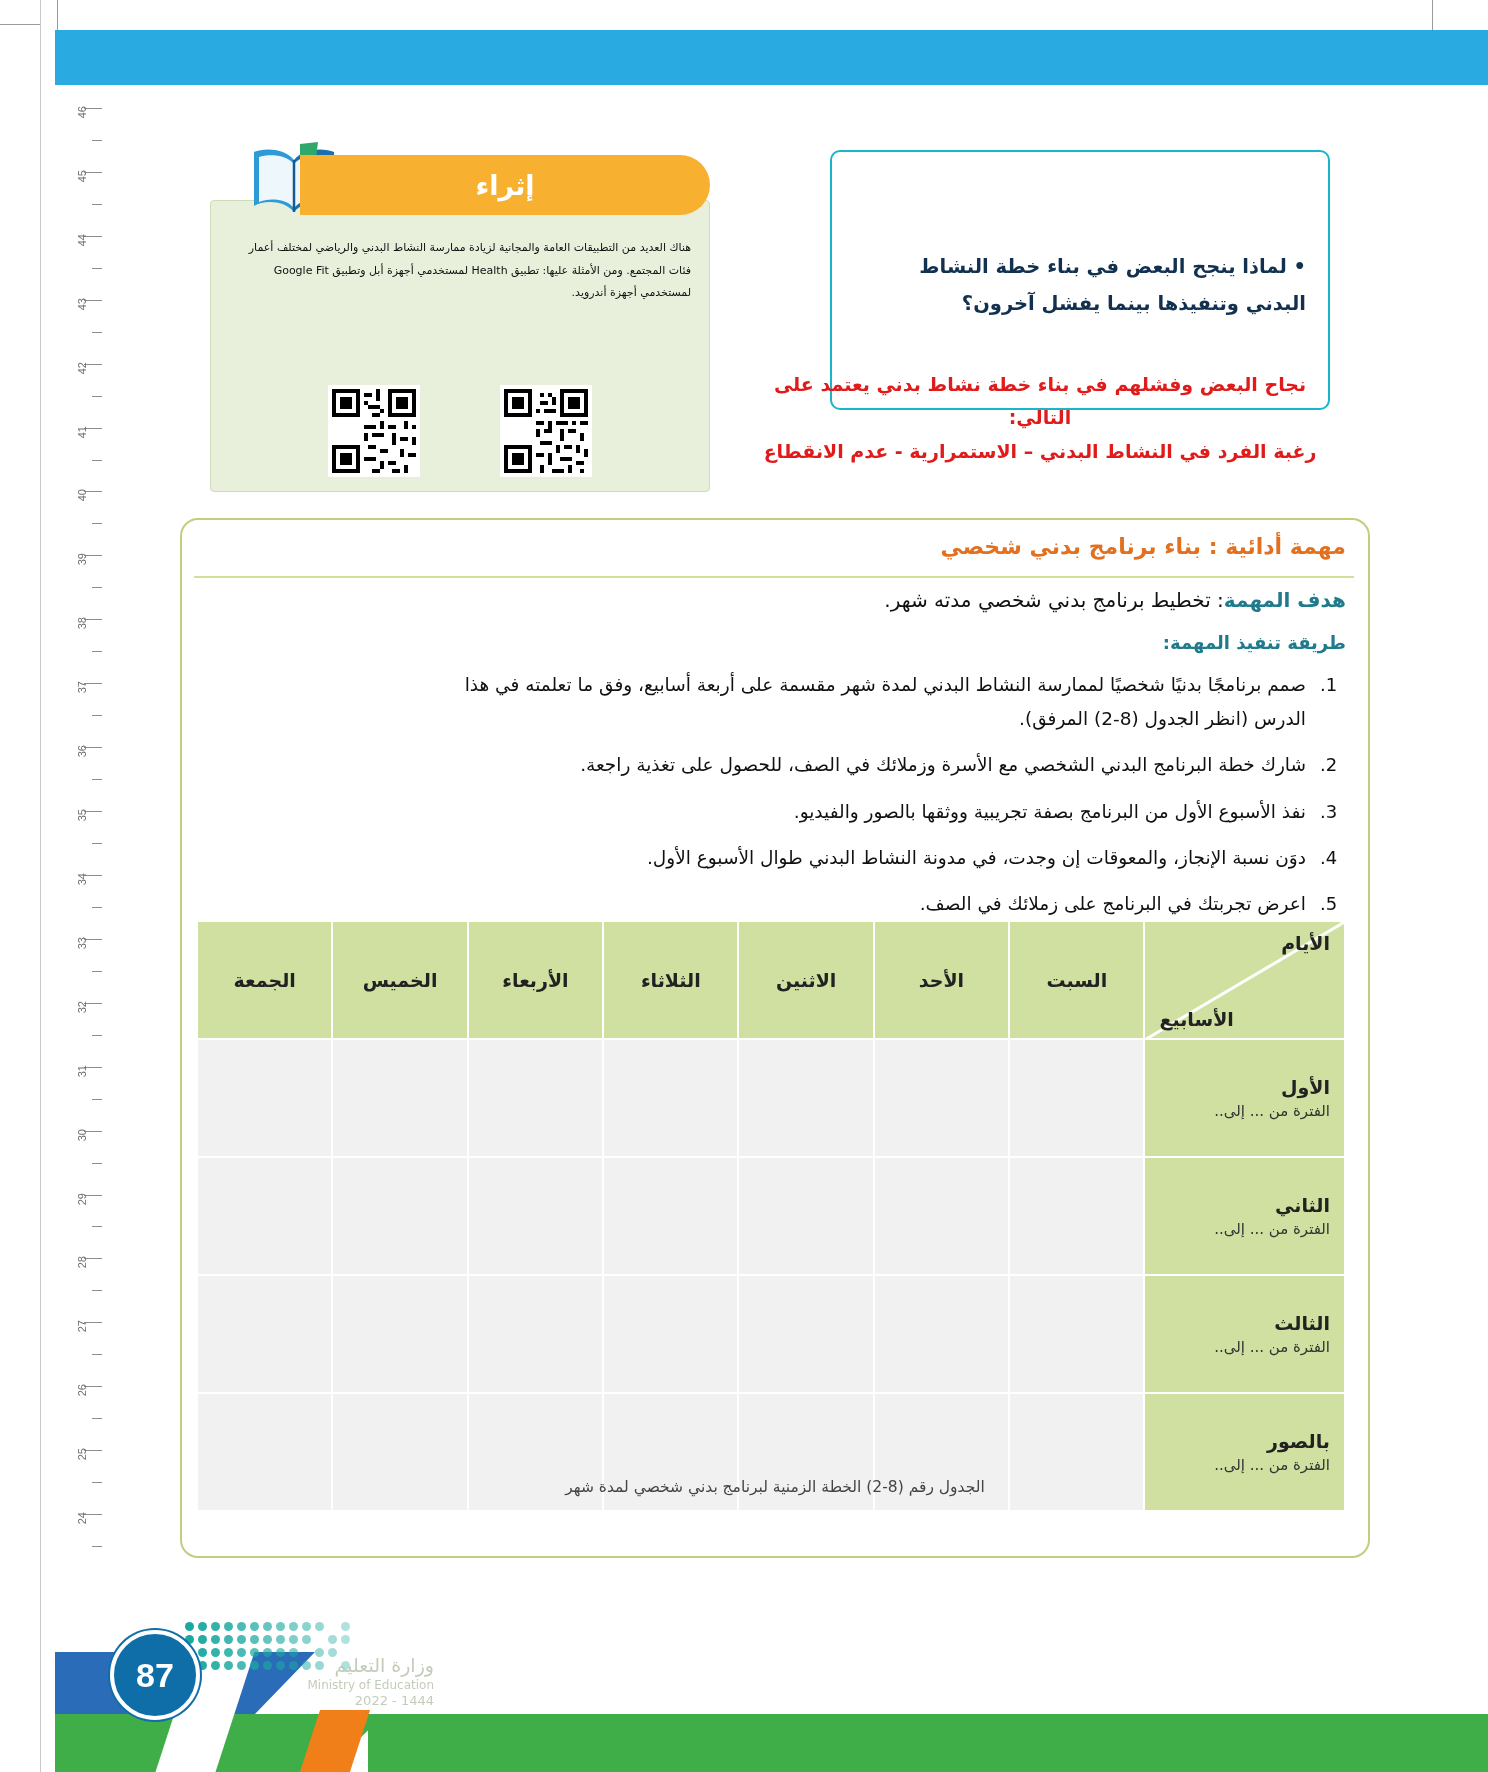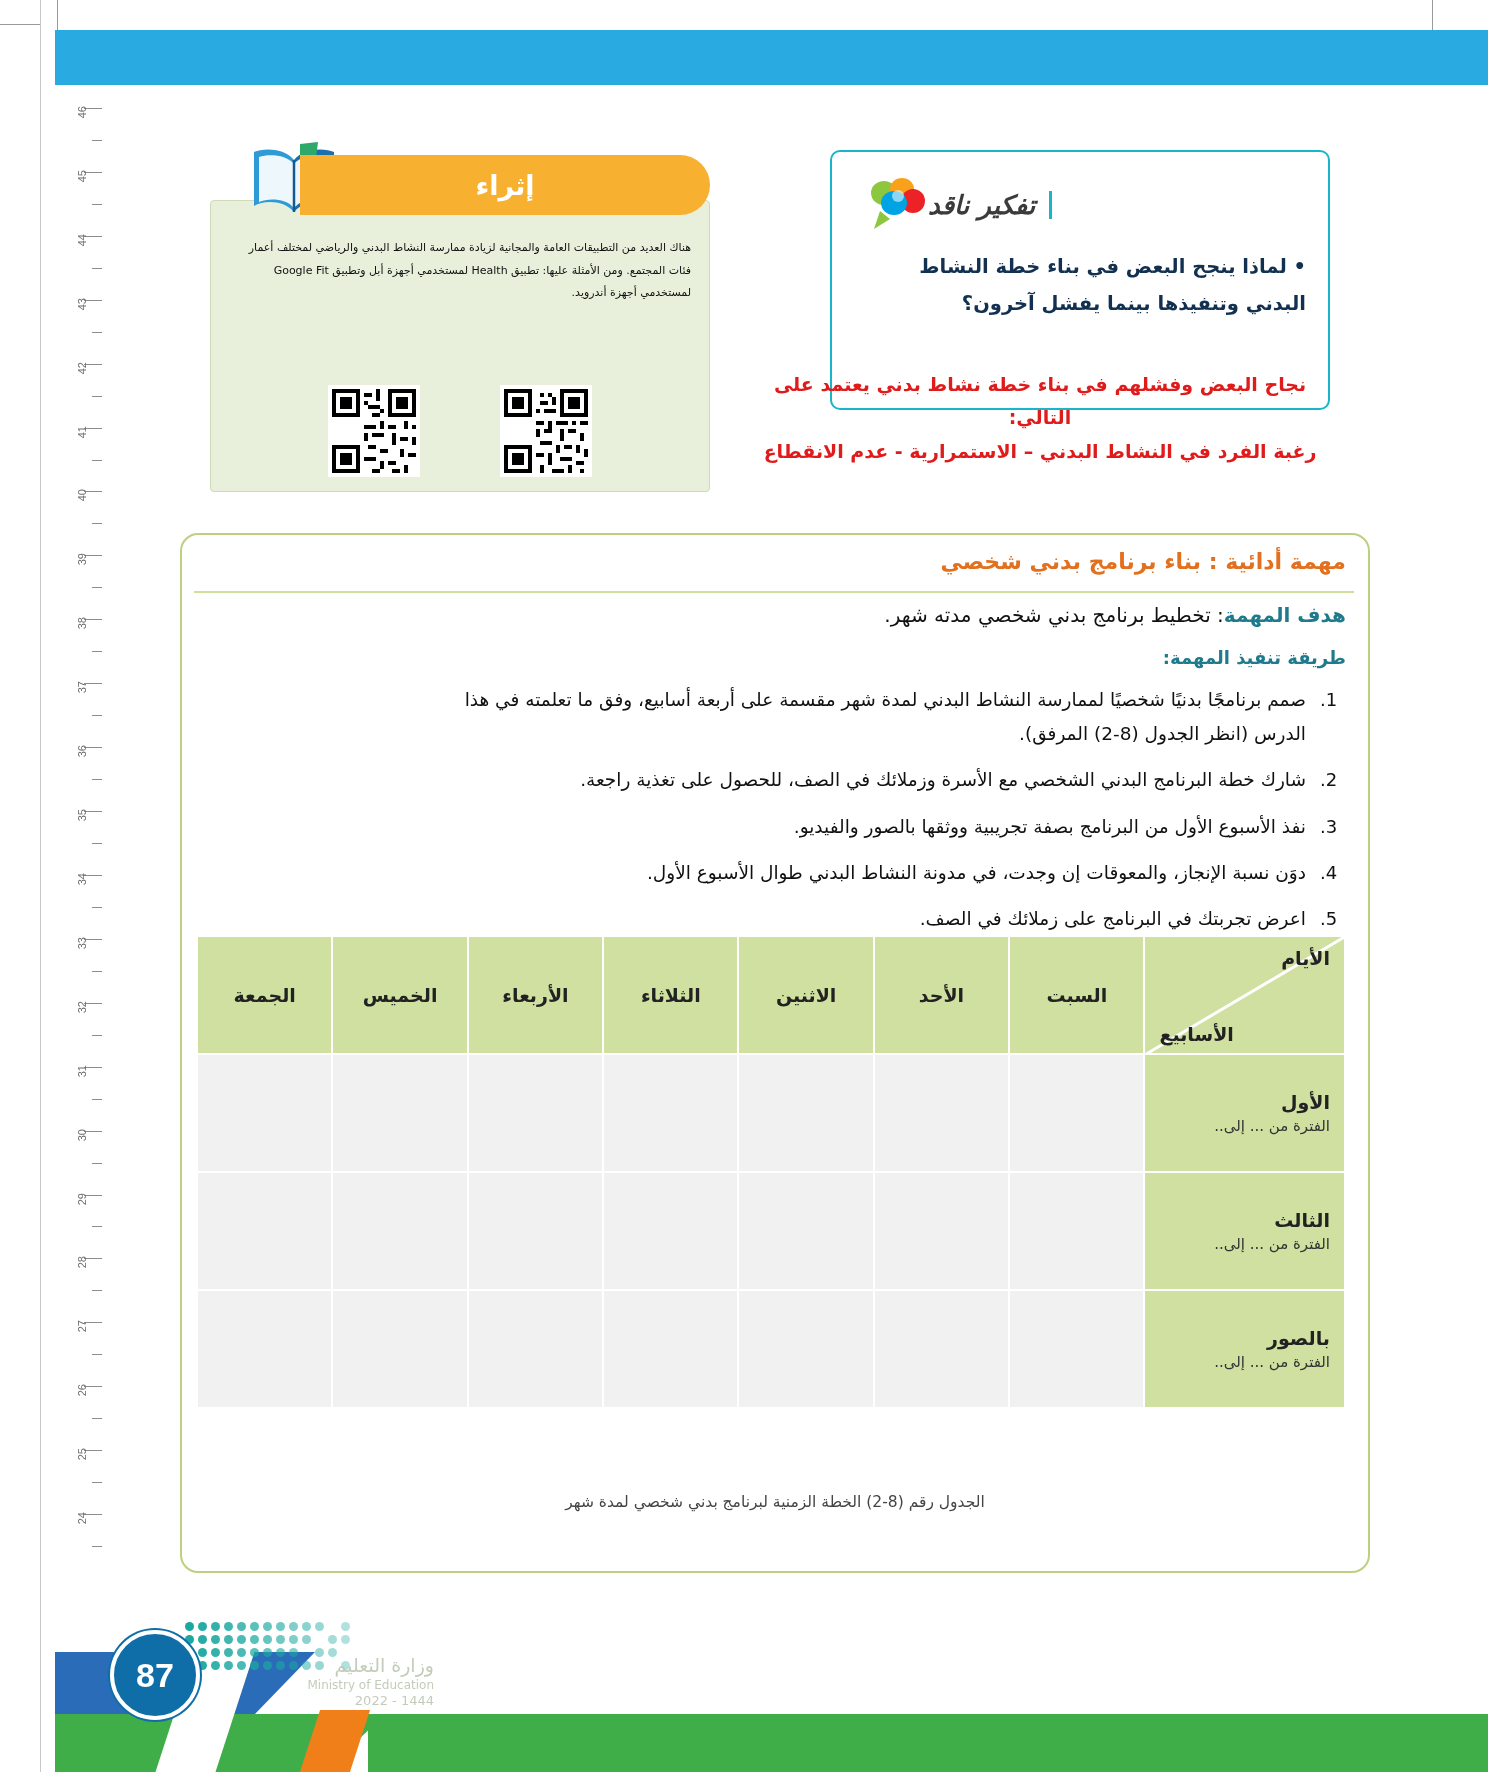--- a/index.html
+++ b/index.html
@@ -112,21 +112,21 @@
   .hand-answer {
     position:absolute; top:368px; left:740px; width:600px;
     color:#e01b1b; font-size:19px; font-weight:bold; text-align:center;
     line-height:1.75; direction:rtl;
   }
   .hand-answer .l2 { display:block; }
 
   
   .task {
     position:absolute; top:518px; left:180px; width:1190px; height:1040px;
-    background:#ffffff; border:2px solid #bcd07f; border-radius:18px;margin-top:15px;
+    background:#ffffff; border:2px solid #bcd07f; border-radius:18px;
   }
   .task-title {
     position:absolute; top:14px; right:22px; left:22px;
     text-align:right; color:#e2701e; font-size:22px; font-weight:bold;
     direction:rtl;
   }
   .task-rule {
     position:absolute; top:56px; right:14px; width:1160px; height:2px;
     background:#cfe09a;
   }
@@ -451,33 +451,20 @@
     <path d="M44 20 L44 72" stroke="#155a8e" stroke-width="2.5" fill="none"></path>
     <path d="M50 4 L68 2 L66 18 L50 20 Z" fill="#2fa86c"></path>
   </svg>
 </div>
 
 <div class="enrich-banner">
   <span>إثراء</span>
 </div>
 
 <div class="crit">
-  <div class="crit-head">
-    <span class="brain-icon">
-      <svg width="64" height="56" viewBox="0 0 64 56">
-        <ellipse cx="20" cy="16" rx="13" ry="12" fill="#8dc63f"></ellipse>
-        <ellipse cx="38" cy="12" rx="12" ry="11" fill="#f9a11b"></ellipse>
-        <ellipse cx="49" cy="24" rx="12" ry="12" fill="#ec2227"></ellipse>
-        <ellipse cx="30" cy="26" rx="13" ry="12" fill="#00a4e4"></ellipse>
-        <path d="M16 34 L10 52 L26 42 Z" fill="#8dc63f"></path>
-        <circle cx="34" cy="19" r="6" fill="#ffffff" opacity=".55"></circle>
-      </svg>
-    </span>
-    <span class="crit-title">تفكير ناقد</span>
-  </div>
   <div class="crit-q">• لماذا ينجح البعض في بناء خطة النشاط البدني وتنفيذها بينما يفشل آخرون؟</div>
 </div>
 
 <div class="hand-answer">
   <span>نجاح البعض وفشلهم في بناء خطة نشاط بدني يعتمد على التالي:</span>
   <span class="l2">رغبة الفرد في النشاط البدني – الاستمرارية - عدم الانقطاع</span>
 </div>
 
 <div class="wm">
   <div class="wm-ar">بداية</div>
@@ -537,20 +524,33 @@
           <th class="day">الثلاثاء</th>
           <th class="day">الأربعاء</th>
           <th class="day">الخميس</th>
           <th class="day">الجمعة</th>
         </tr>
       </thead>
       <tbody>
         <tr>
           <td class="week">
             <span class="wk">الأول</span>
+            <span class="per">الفترة من ... إلى..</span>
+          </td>
+          <td class="blank"></td>
+          <td class="blank"></td>
+          <td class="blank"></td>
+          <td class="blank"></td>
+          <td class="blank"></td>
+          <td class="blank"></td>
+          <td class="blank"></td>
+        </tr>
+        <tr>
+          <td class="week">
+            <span class="wk">الثاني</span>
             <span class="per">الفترة من ... إلى..</span>
           </td>
           <td class="blank"></td>
           <td class="blank"></td>
           <td class="blank"></td>
           <td class="blank"></td>
           <td class="blank"></td>
           <td class="blank"></td>
           <td class="blank"></td>
         </tr>

